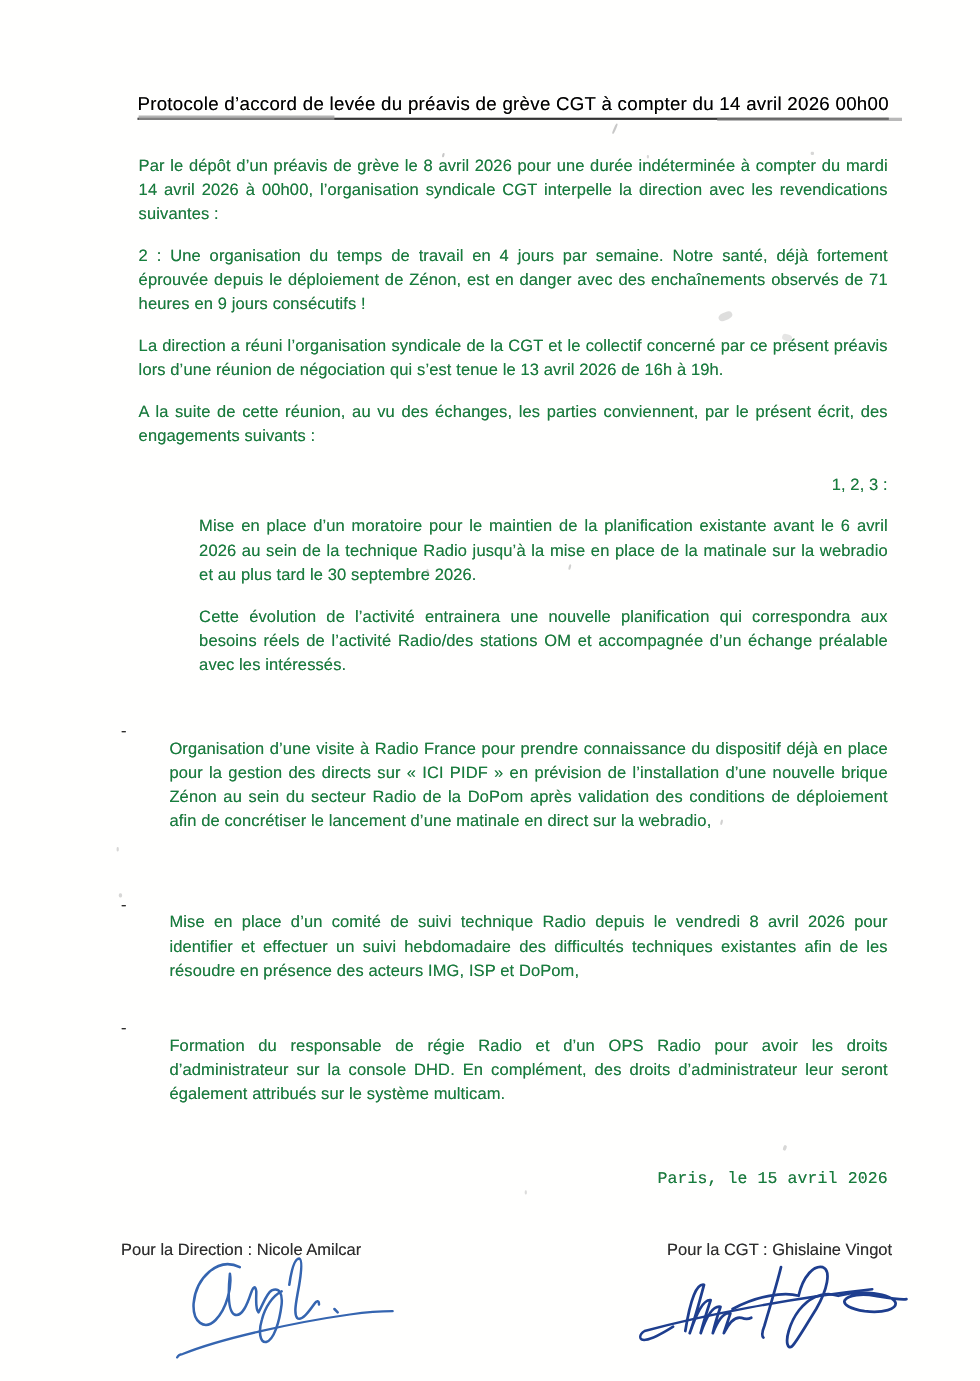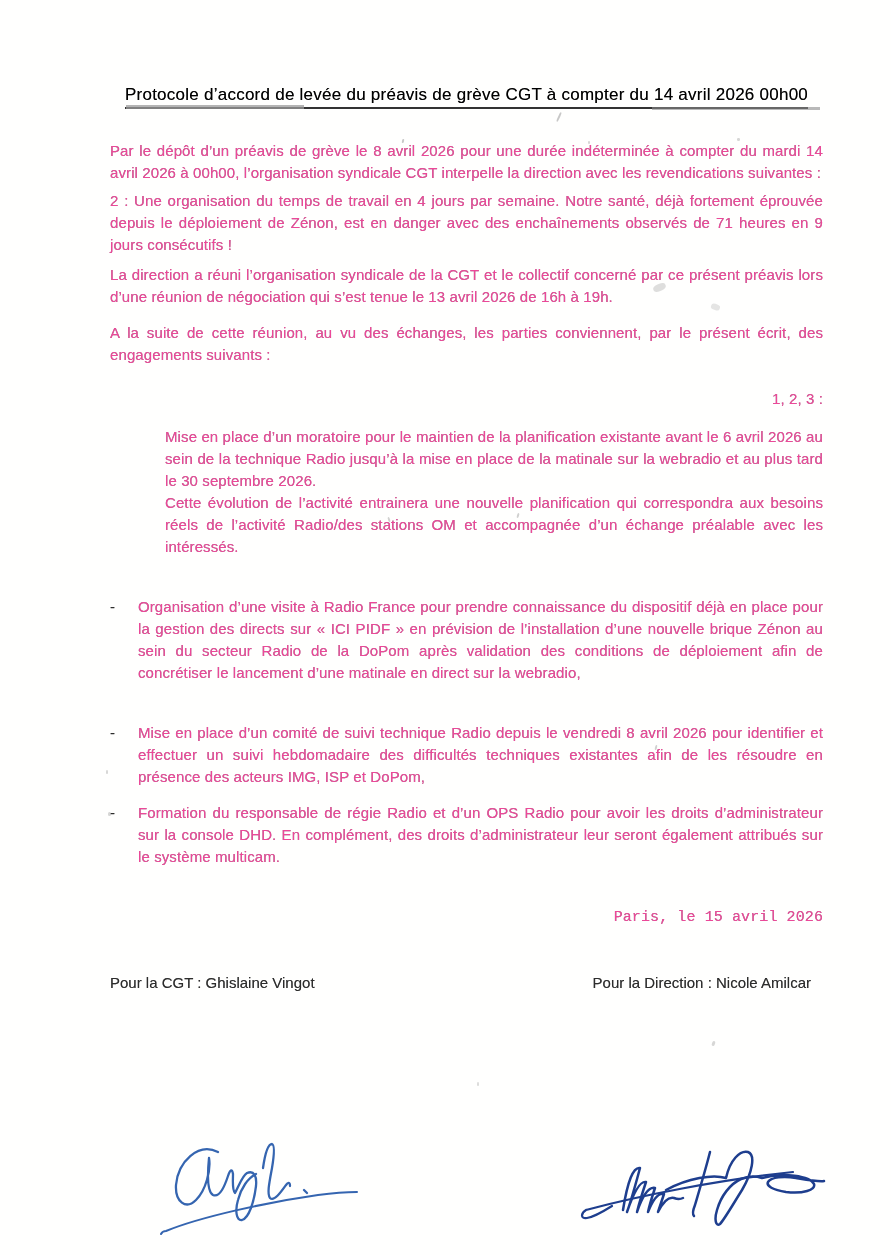--- a/index.html
+++ b/index.html
@@ -4,21 +4,21 @@
 <style>
   html,body{margin:0;padding:0;background:#ffffff;}
   body{width:891px;height:1255px;position:relative;overflow:hidden;
        font-family:"Liberation Sans","DejaVu Sans",sans-serif;}
   .page{position:absolute;inset:0;background:#fffffe;}
   .content{position:absolute;left:110px;right:68px;top:0;}
   .title-wrap{margin-top:84px;text-align:center;line-height:22px;height:26px;}
   .title{font-size:17px;letter-spacing:.25px;color:#000000;font-weight:normal;
          text-shadow:0 0 .6px rgba(30,30,30,.65);
          border-bottom:2px solid #333;padding-bottom:3px;white-space:nowrap;}
-  .para{font-size:15px;line-height:22px;margin:0;color:#ec4899;
+  .para{font-size:15px;line-height:22px;margin:16px;color:#15803d;
         text-align:justify;letter-spacing:.1px;
         text-shadow:0 0 .5px rgba(45,45,45,.55);}
   .left{text-align:right;}
   .mt-intro{margin-top:30px;}
   .mt-d1{margin-top:11px;}
   .mt-d2{margin-top:6px;}
   .mt-d3{margin-top:8px;}
   .mt-meet{margin-top:8px;}
   .mt-agree{margin-top:14px;}
   .mt-items{margin-top:22px;}
@@ -97,22 +97,22 @@
     </div>
 
     <div class="bullet mt-b3">
       <span class="dash">-</span>
       <p class="para">Formation du responsable de régie Radio et d’un OPS Radio pour avoir les droits d’administrateur sur la console DHD. En complément, des droits d’administrateur leur seront également attribués sur le système multicam.</p>
     </div>
 
     <p class="para left mt-date">Paris, le 15 avril 2026</p>
 
     <div class="sig-row">
+      <span>Pour la Direction : Nicole Amilcar</span>
       <span>Pour la CGT : Ghislaine Vingot</span>
-      <span>Pour la Direction : Nicole Amilcar</span>
     </div>
 
   </div>
 
   <div class="art art-bar1"></div>
   <div class="art art-bar2"></div>
 
   <div class="spk spk1"></div>
   <div class="spk spk2"></div>
   <div class="spk spk3"></div>

